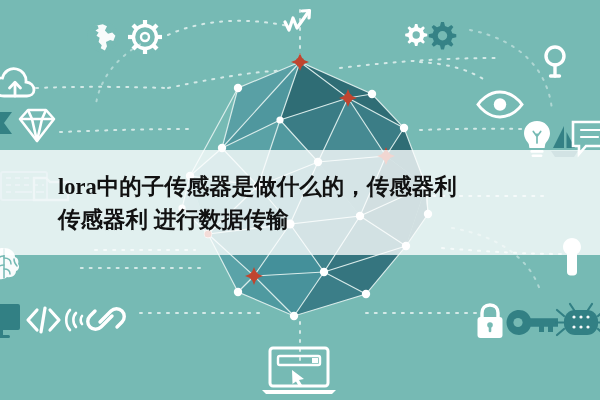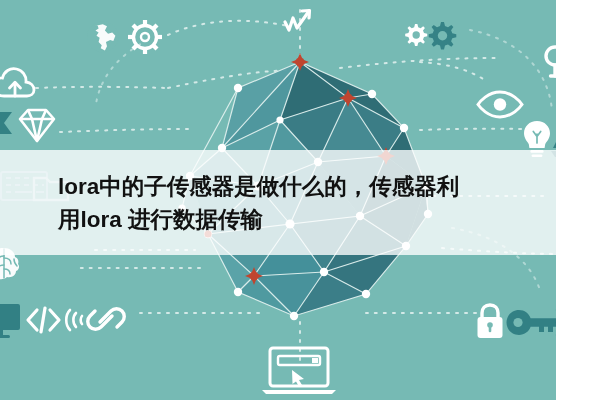--- a/index.html
+++ b/index.html
@@ -2,25 +2,25 @@
 <html><head>
 <meta charset="utf-8">
 <style>
   html, body {
     margin: 0;
     padding: 0;
     background: #ffffff;
   }
   #stage {
     position: relative;
-    width: 556px;
+    width: 600px;
     height: 400px;
     overflow: hidden;
     background: #be185d;
-    font-family: Liberation Sans, sans-serif;
+    font-family: Liberation Serif, serif;
   }
 
   
   .bg-base {
     position: absolute;
     inset: 0;
     background: #76bab4;
   }
   .bg-svg {
     position: absolute;
@@ -408,16 +408,16 @@
         </g>
       </g>
 
     </g>
   </svg>
 
   <div class="title-band"></div>
 
   <div class="title-wrap">
     <div class="title-line">lora中的子传感器是做什么的，传感器利</div>
-    <div class="title-line">用lora 进行数据传输</div>
+    <div class="title-line">传感器利 进行数据传输</div>
   </div>
 
 </div>
 
 </body></html>

